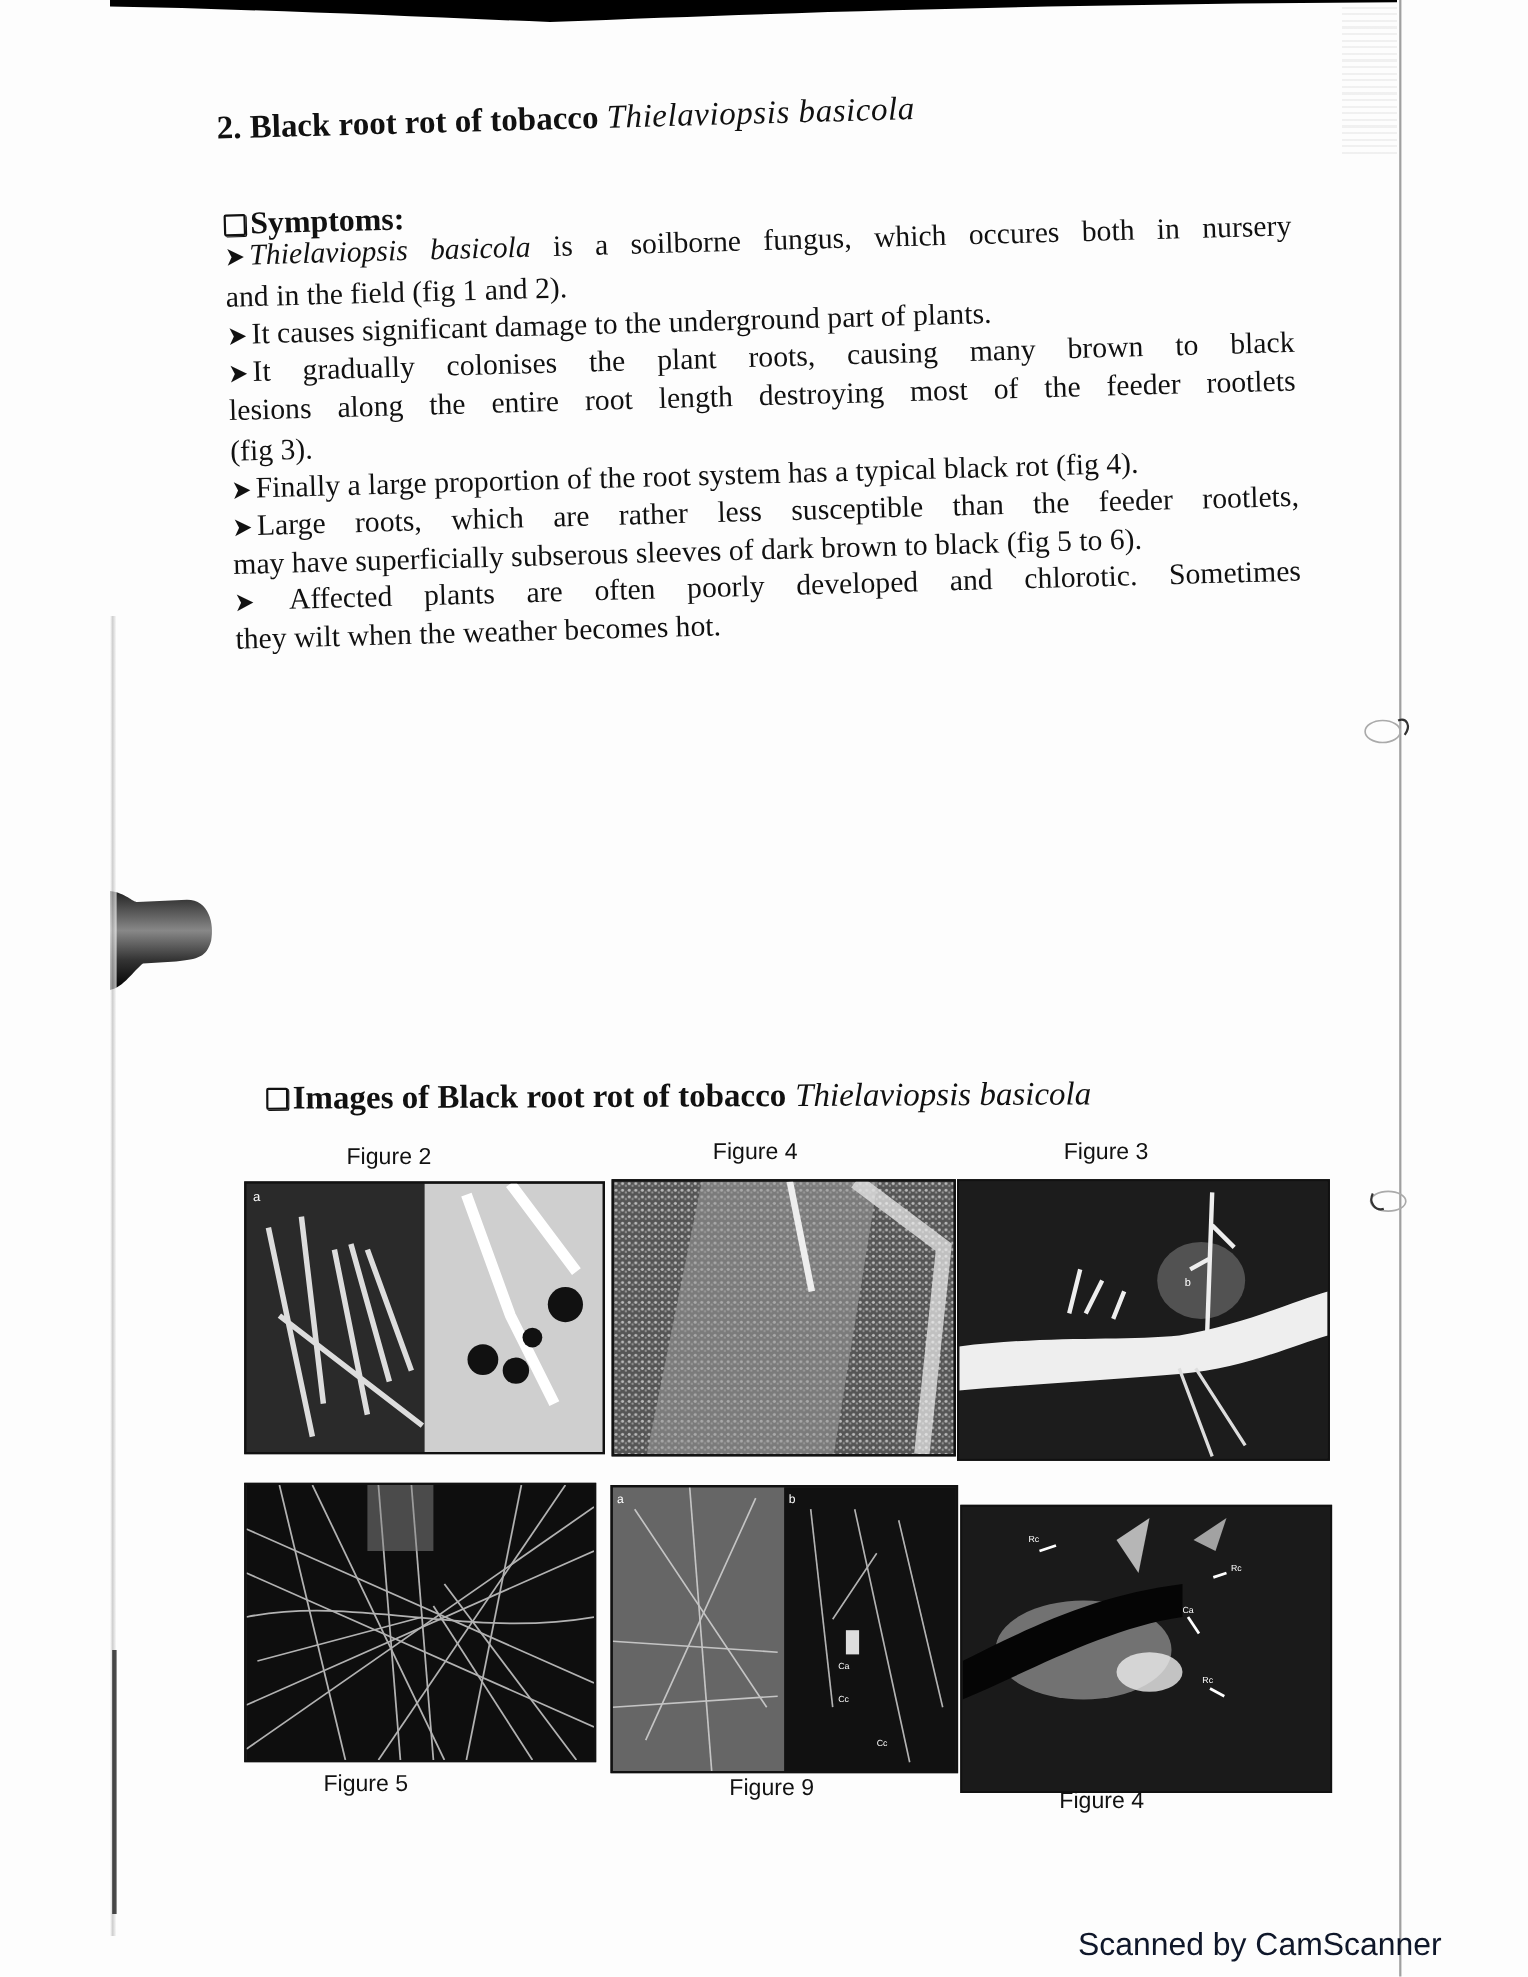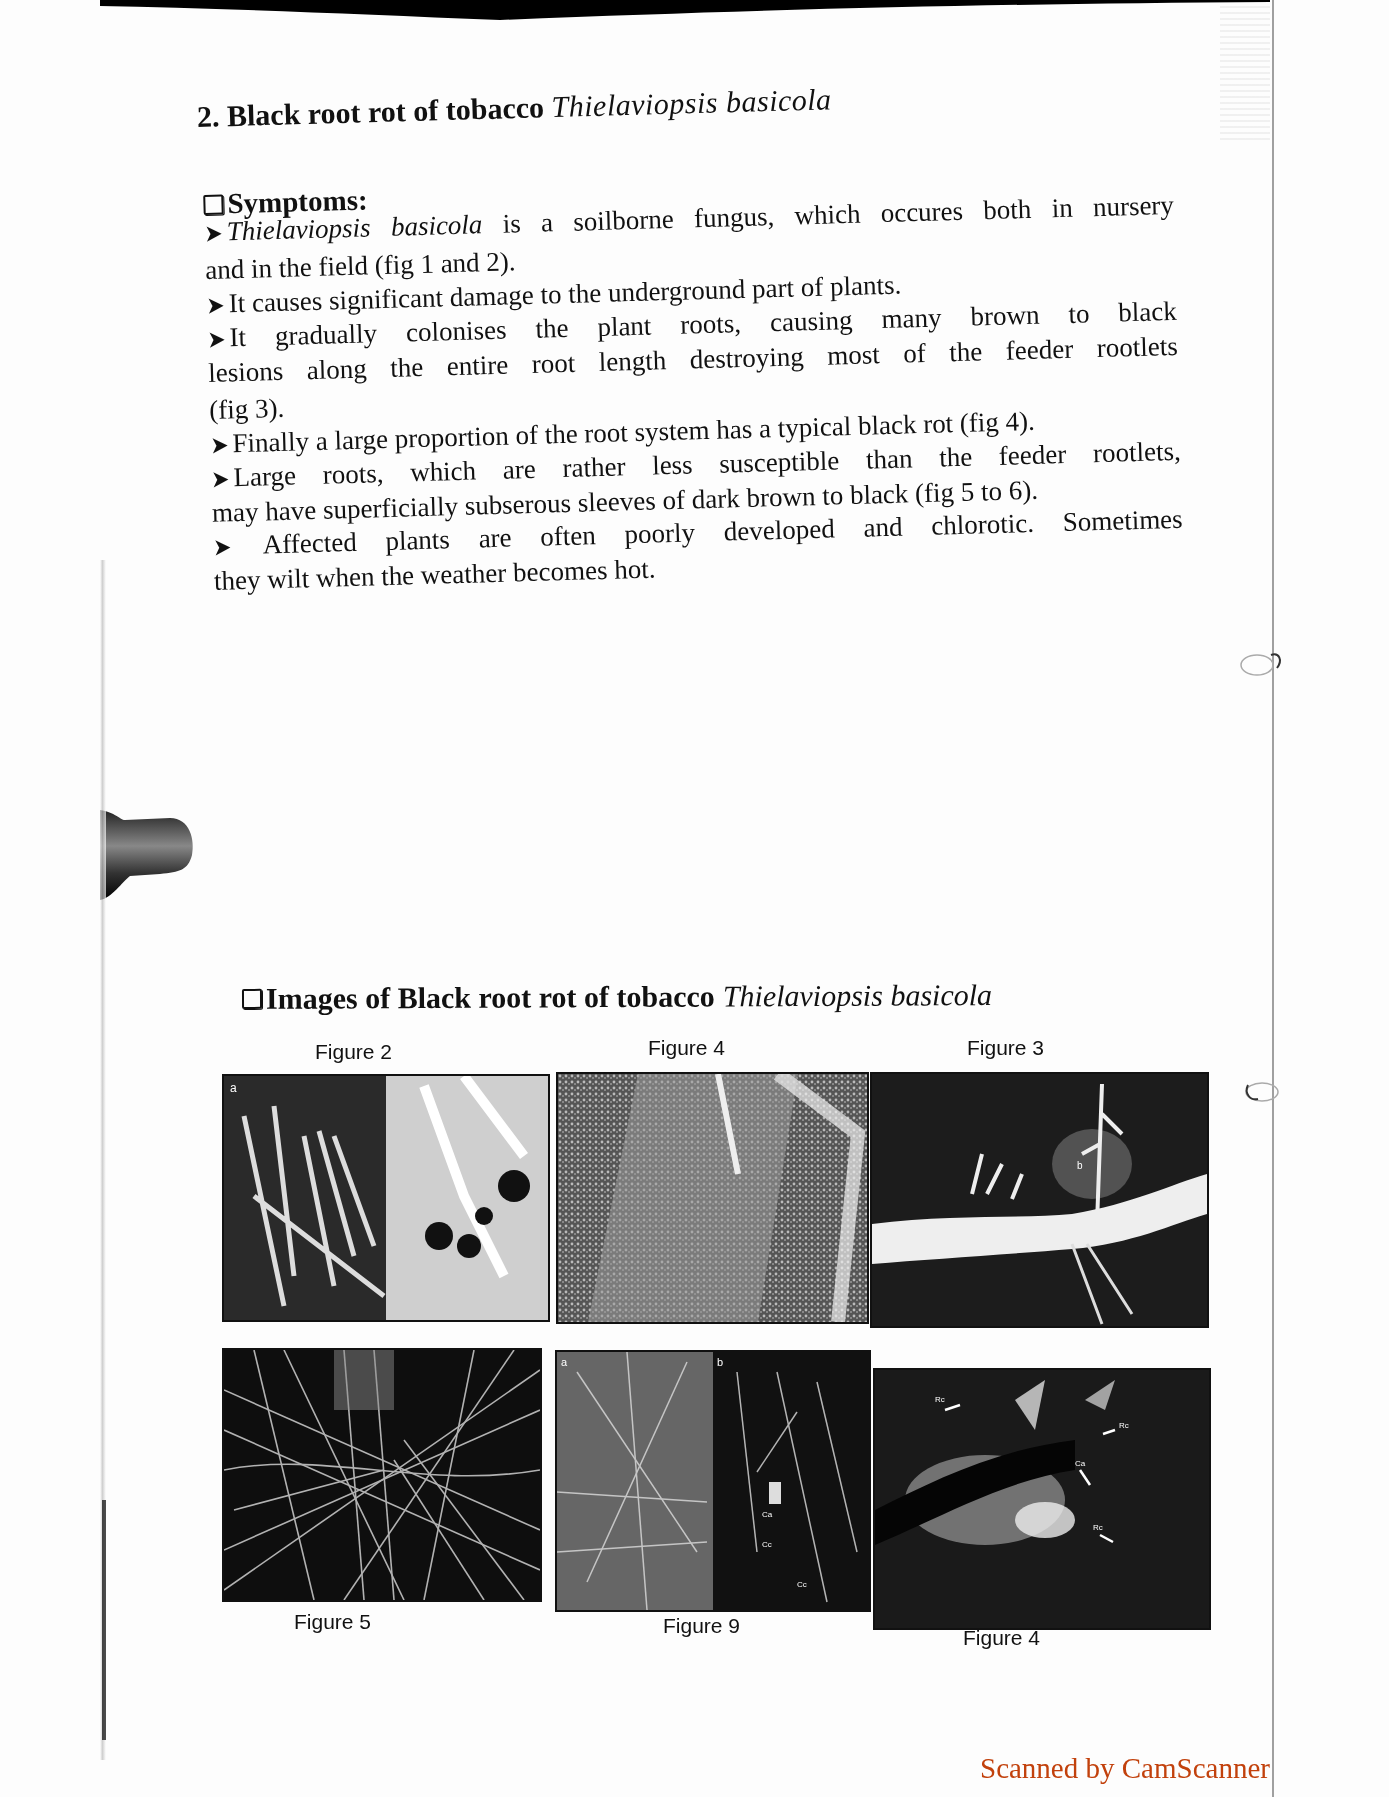--- a/index.html
+++ b/index.html
@@ -28,21 +28,21 @@
   .para.last-justify { text-align-last: justify; }
   .bullet { display: inline-block; margin-right: 4px; font-size: 22px; transform: scaleY(1.1); }
 
   .images-head { position: absolute; left: 242px; top: 980px; font-family: "Liberation Serif", serif; font-size: 30px; font-weight: bold; white-space: nowrap; transform: rotate(-0.3deg); display: flex; align-items: center; }
   .images-head i { font-weight: normal; margin-left: 8px; }
 
   .fig-label { position: absolute; font-family: "Liberation Sans", sans-serif; font-size: 21px; color: #111; white-space: nowrap; }
   .fig { position: absolute; border: 2px solid #111; overflow: hidden; background: #222; }
   .fig svg { display: block; width: 100%; height: 100%; }
 
-  .watermark { position: absolute; left: 980px; top: 1752px; font-family: Liberation Serif, serif; font-size: 29px; color: #c2410c; white-space: nowrap; }
+  .watermark { position: absolute; left: 980px; top: 1752px; font-family: Liberation Sans, sans-serif; font-size: 29px; color: #0f172a; white-space: nowrap; }
 </style>
 </head>
 <body>
 
 <div class="page">
 
   <svg class="top-shadow" viewBox="0 0 1170 22" preserveAspectRatio="none">
     <path d="M0 0 L1170 0 L1170 2 C900 4 700 8 400 20 C250 14 120 8 0 6 Z" fill="#000"></path>
   </svg>
   <div class="right-noise"></div>

